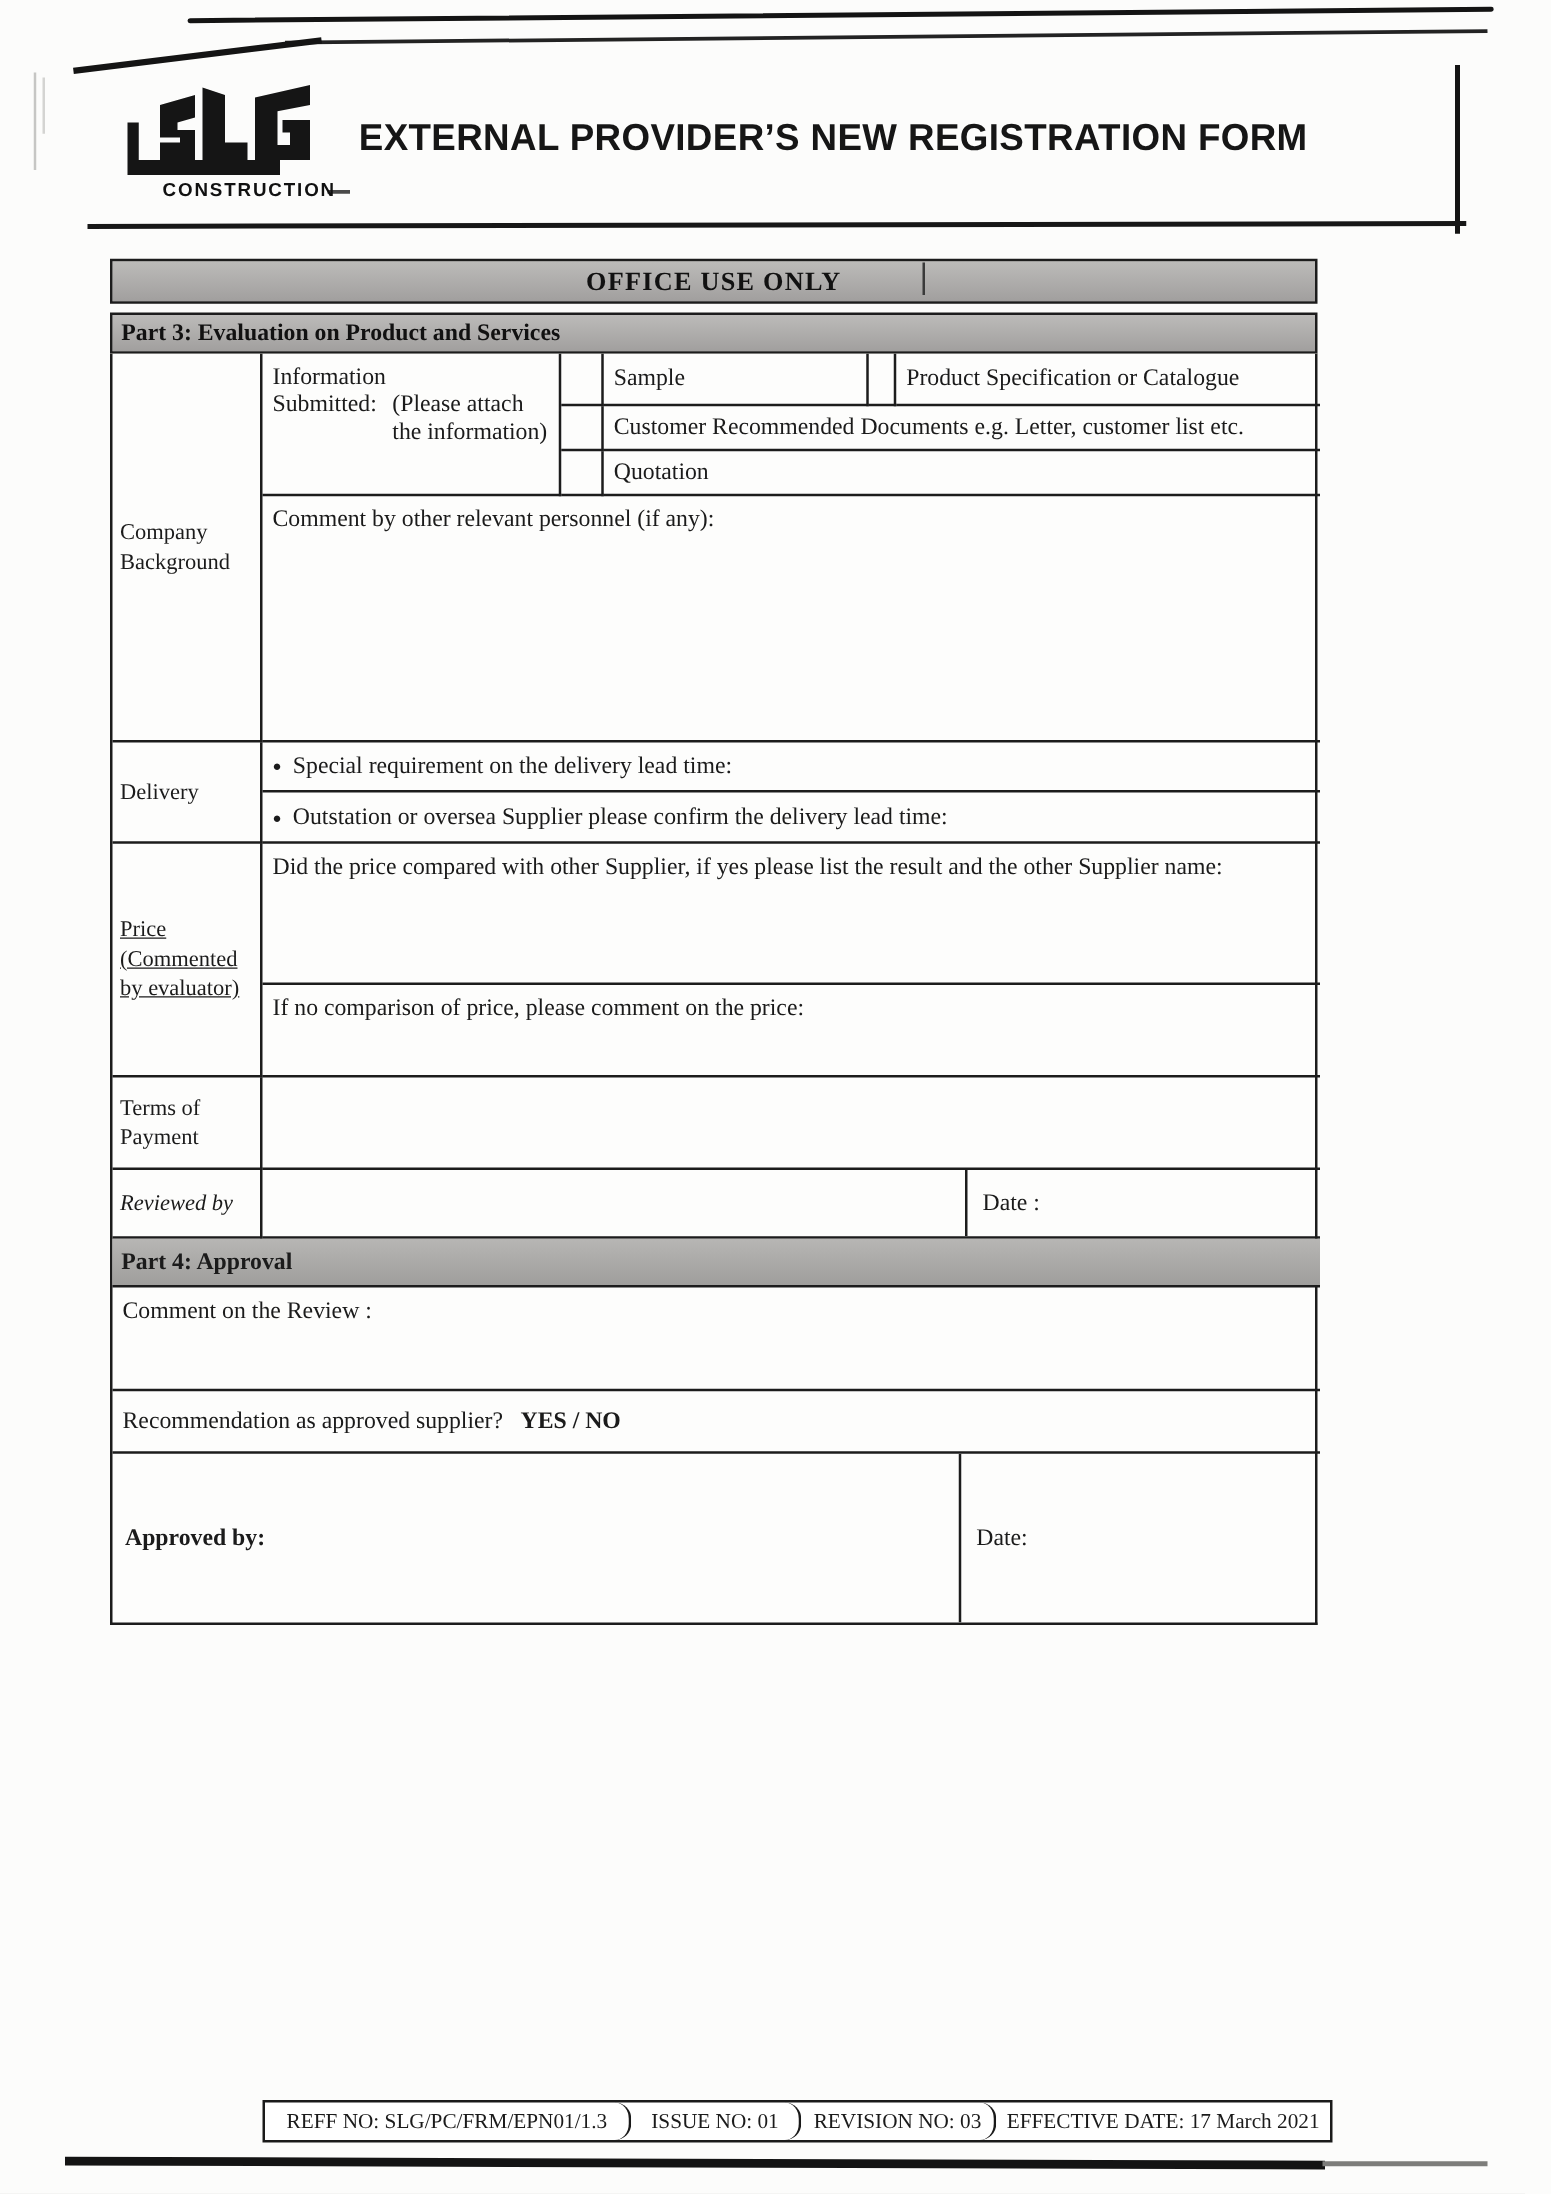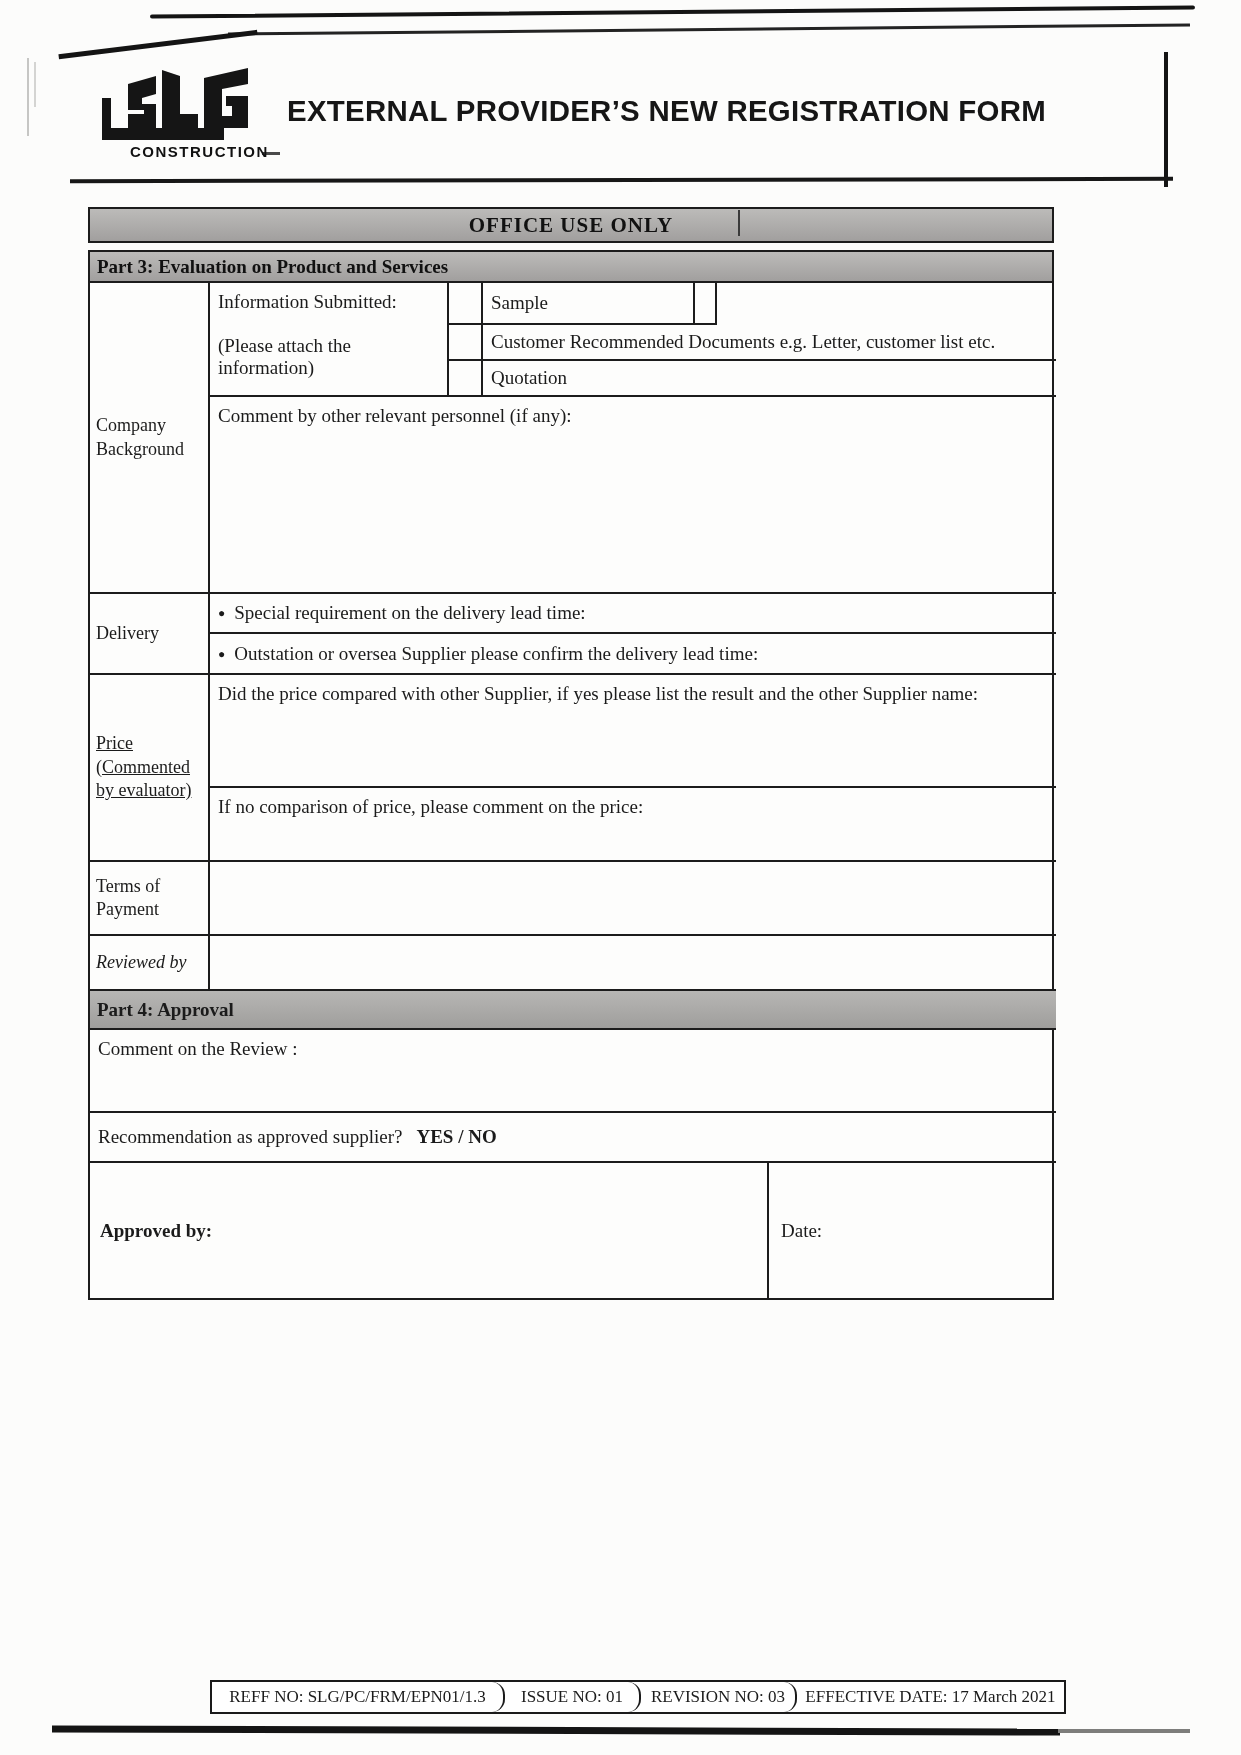--- a/index.html
+++ b/index.html
@@ -63,21 +63,21 @@
     font-weight:bold; font-size:19px; padding-left:7px;
   }
   .split { padding:0; }
   .split .fill { flex:1 1 auto; height:100%; }
   .datebox { box-sizing:border-box; height:100%; border-left:2px solid #1c1c1c;
              display:flex; align-items:center; padding-left:12px; }
   .bold { font-weight:bold; }
 
   
   .c-bg-label   { grid-column:1; grid-row:1 / 5; }
-  .c-info       { grid-column:2; grid-row:1 / 4; align-items:flex-start; flex-direction:column; justify-content:flex-start; padding-top:8px; }
+  .c-info       { grid-column:2; grid-row:1 / 4; align-items:flex-start; flex-direction:row; justify-content:flex-start; padding-top:8px; }
   .c-info .note { margin-top:22px; }
   .c-cb1        { grid-column:3; grid-row:1; }
   .c-sample     { grid-column:4; grid-row:1; }
   .c-cb2        { grid-column:5; grid-row:1; }
   .c-prodspec   { grid-column:6; grid-row:1; }
   .c-cb3        { grid-column:3; grid-row:2; }
   .c-custdocs   { grid-column:4 / 7; grid-row:2;text-align:center; }
   .c-cb4        { grid-column:3; grid-row:3; }
   .c-quote      { grid-column:4 / 7; grid-row:3;font-family:Liberation Serif, serif; }
   .c-comment    { grid-column:2 / 7; grid-row:4; }
@@ -147,20 +147,21 @@
     <div class="cell lbl c-bg-label">Company Background</div>
 
     <div class="cell c-info">
       <div>Information Submitted:</div>
       <div class="note">(Please attach the information)</div>
     </div>
 
     <div class="cell c-cb1"></div>
     <div class="cell c-sample">Sample</div>
     <div class="cell c-cb2"></div>
+    <div class="cell no-r c-prodspec">Product Specification or Catalogue</div>
 
     <div class="cell c-cb3"></div>
     <div class="cell no-r c-custdocs">Customer Recommended Documents e.g. Letter, customer list etc.</div>
 
     <div class="cell c-cb4"></div>
     <div class="cell no-r c-quote">Quotation</div>
 
     <div class="cell no-r top-align c-comment">
       <span>Comment by other relevant personnel (if any):</span>
     </div>
@@ -182,20 +183,23 @@
     <div class="cell no-r top-align c-price2">
       <span>If no comparison of price, please comment on the price:</span>
     </div>
 
     <div class="cell lbl c-terms-label">Terms of Payment</div>
     <div class="cell no-r c-terms"></div>
 
     <div class="cell lbl c-rev-label">Reviewed by</div>
     <div class="cell no-r split c-rev">
       <div class="fill"></div>
+      <div class="datebox">
+        <span>Date :</span>
+      </div>
     </div>
 
     <div class="cell no-r gap-band c-part4">Part 4: Approval</div>
 
     <div class="cell no-r top-align c-rvcomment">
       <span>Comment on the Review :</span>
     </div>
 
     <div class="cell no-r c-recom">
       <span>Recommendation as approved supplier?</span>

